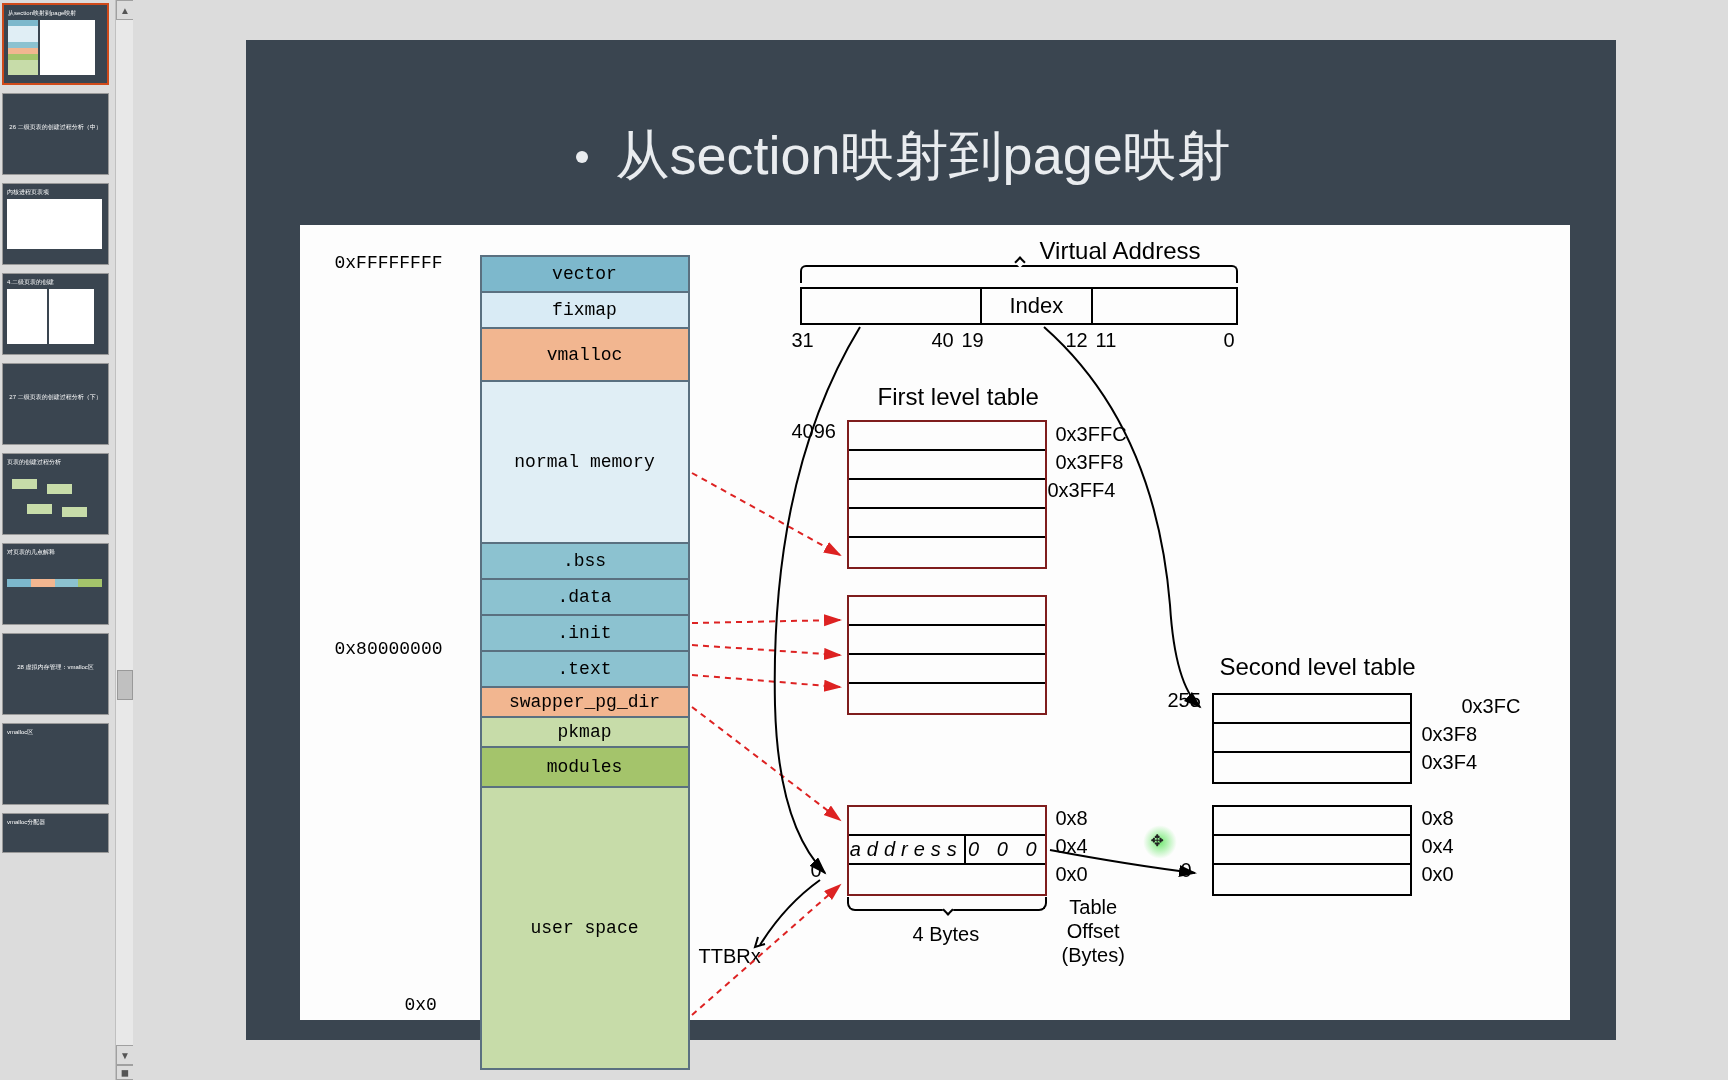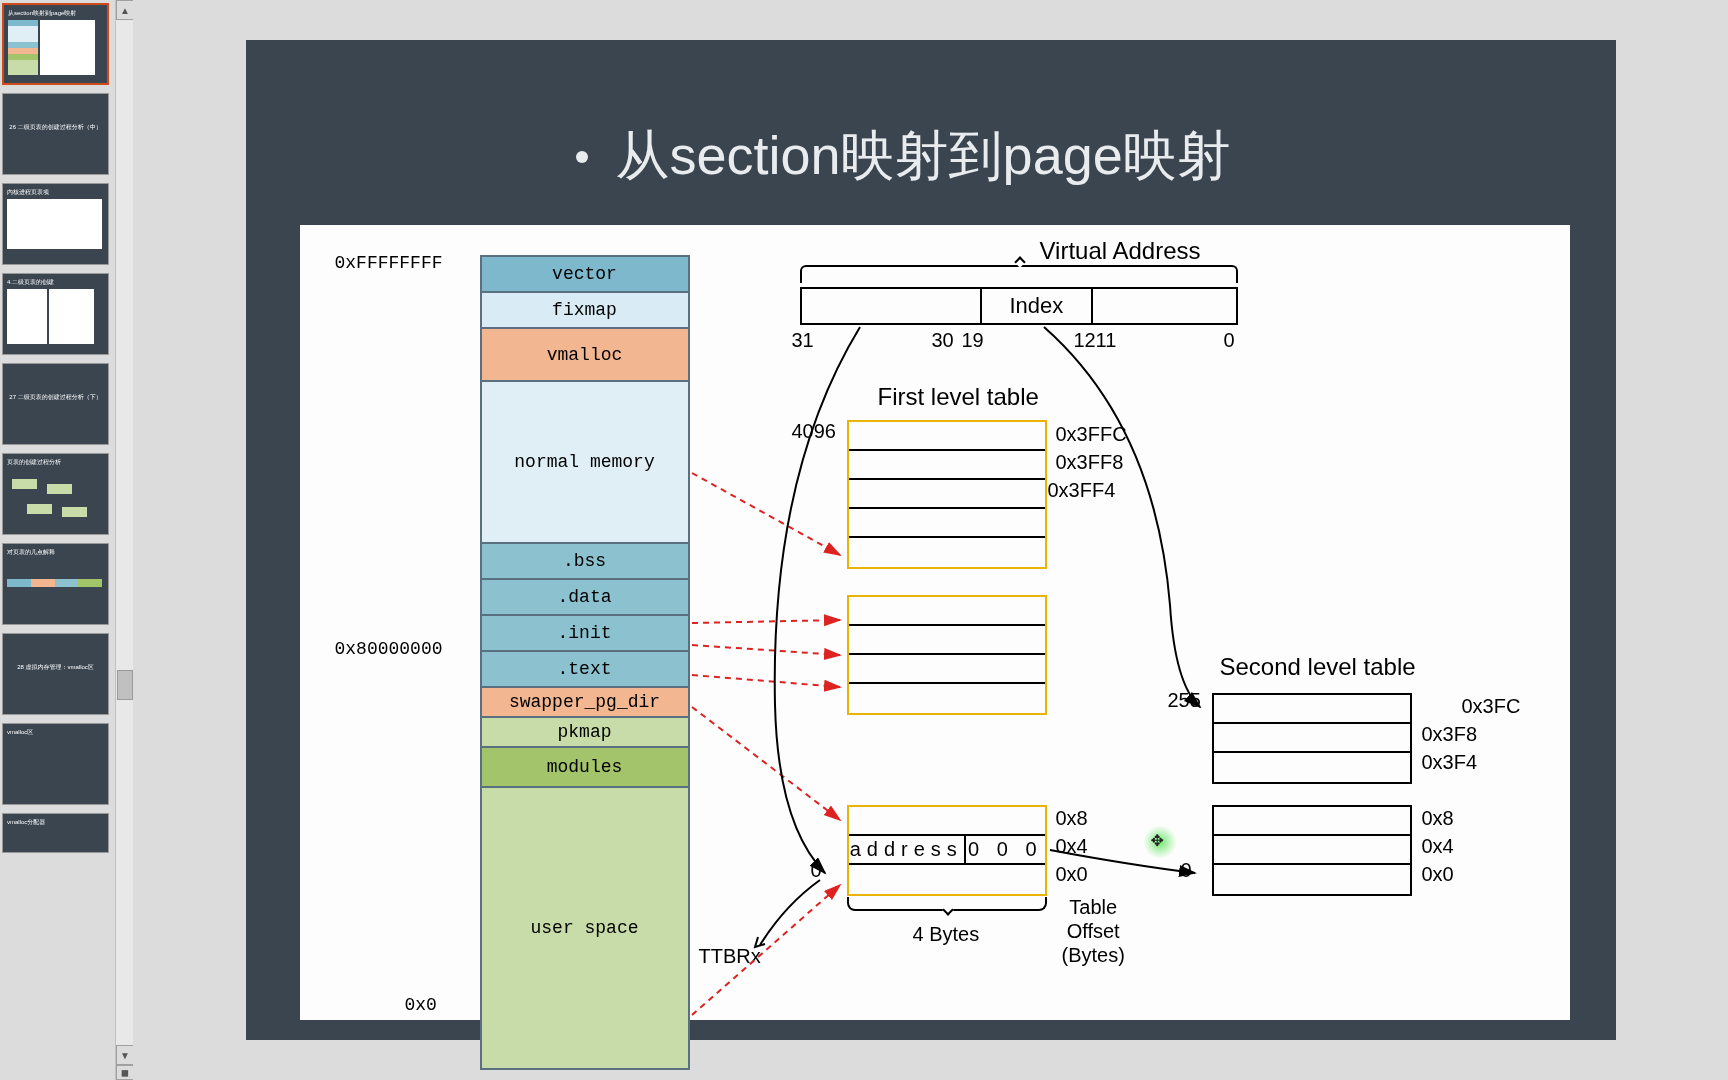--- a/index.html
+++ b/index.html
@@ -44,21 +44,21 @@
   .modules{ height:40px; background:#a4c46b; }
   .user   { height:280px; background:#c7dca9; border-bottom:none; }
   
   .va-label { position:absolute; font-family: Arial; font-size: 24px; font-weight: 500; }
   .va-bracket-top { position:absolute; border:2px solid #000; border-bottom:none; height: 18px;}
   .va-boxes { position:absolute; display:flex; border:2px solid #000; height:38px; }
   .va-cell { border-right:2px solid #000; display:flex; align-items:center; justify-content:center; font-family: Arial; font-size:22px; }
   .va-cell:last-child { border-right:none; }
   .bitnum { position:absolute; font-family: Arial; font-size: 20px; }
   
-  .flt { position:absolute; border:2px solid #eab308; }
+  .flt { position:absolute; border:2px solid #7f1d1d;font-style:italic; }
   .flt-row { height:29px; border-bottom:2px solid #000; display:flex; }
   .flt-row:last-child { border-bottom:none;}
   .flt-sub { border-right:2px solid #000; display:flex; align-items:center; justify-content:center; font-family: Arial; font-size:20px; letter-spacing:6px;}
   .flt-sub:last-child{border-right:none;}
   .offlabel { position:absolute; font-family: Arial; font-size: 20px; }
   
   .slt { position:absolute; border:2px solid #000; }
   
   .cursor-highlight { position:absolute; width:34px; height:34px; background: radial-gradient(circle, rgba(100,230,100,0.9) 0%, rgba(100,230,100,0.0) 70%); border-radius:50%; }
   .cursor-icon { position:absolute; font-size:16px; color:#222; font-family: Arial;}
@@ -168,23 +168,23 @@
 
         <div class="va-label" style="left:740px; top:12px;">Virtual Address</div>
         <div class="va-bracket-top" style="left:500px; top:40px; width:438px; border-radius: 6px 6px 0 0;"></div>
         <div style="position:absolute;left:716px;top:33px;width:8px;height:8px;border-top:2px solid #000;border-left:2px solid #000;transform:rotate(45deg);background:#fdfdfd;"></div>
         <div class="va-boxes" style="left:500px; top:62px; width:438px;">
           <div class="va-cell" style="width:182px;"></div>
           <div class="va-cell" style="width:112px;">Index</div>
           <div class="va-cell" style="width:144px;"></div>
         </div>
         <div class="bitnum" style="left:492px; top:104px;">31</div>
-        <div class="bitnum" style="left:632px; top:104px;">30</div>
+        <div class="bitnum" style="left:632px; top:104px;">40</div>
         <div class="bitnum" style="left:662px; top:104px;">19</div>
-        <div class="bitnum" style="left:766px; top:104px;margin-left:8px;">12</div>
+        <div class="bitnum" style="left:766px; top:104px;">12</div>
         <div class="bitnum" style="left:796px; top:104px;">11</div>
         <div class="bitnum" style="left:924px; top:104px;">0</div>
 
         <div class="va-label" style="left:578px; top:158px;">First level table</div>
         <div class="offlabel" style="left:492px; top:195px;">4096</div>
         <div class="flt" style="left:547px; top:195px; width:200px;">
           <div class="flt-row"></div>
             <div class="flt-row"></div>
             <div class="flt-row"></div>
             <div class="flt-row"></div>

